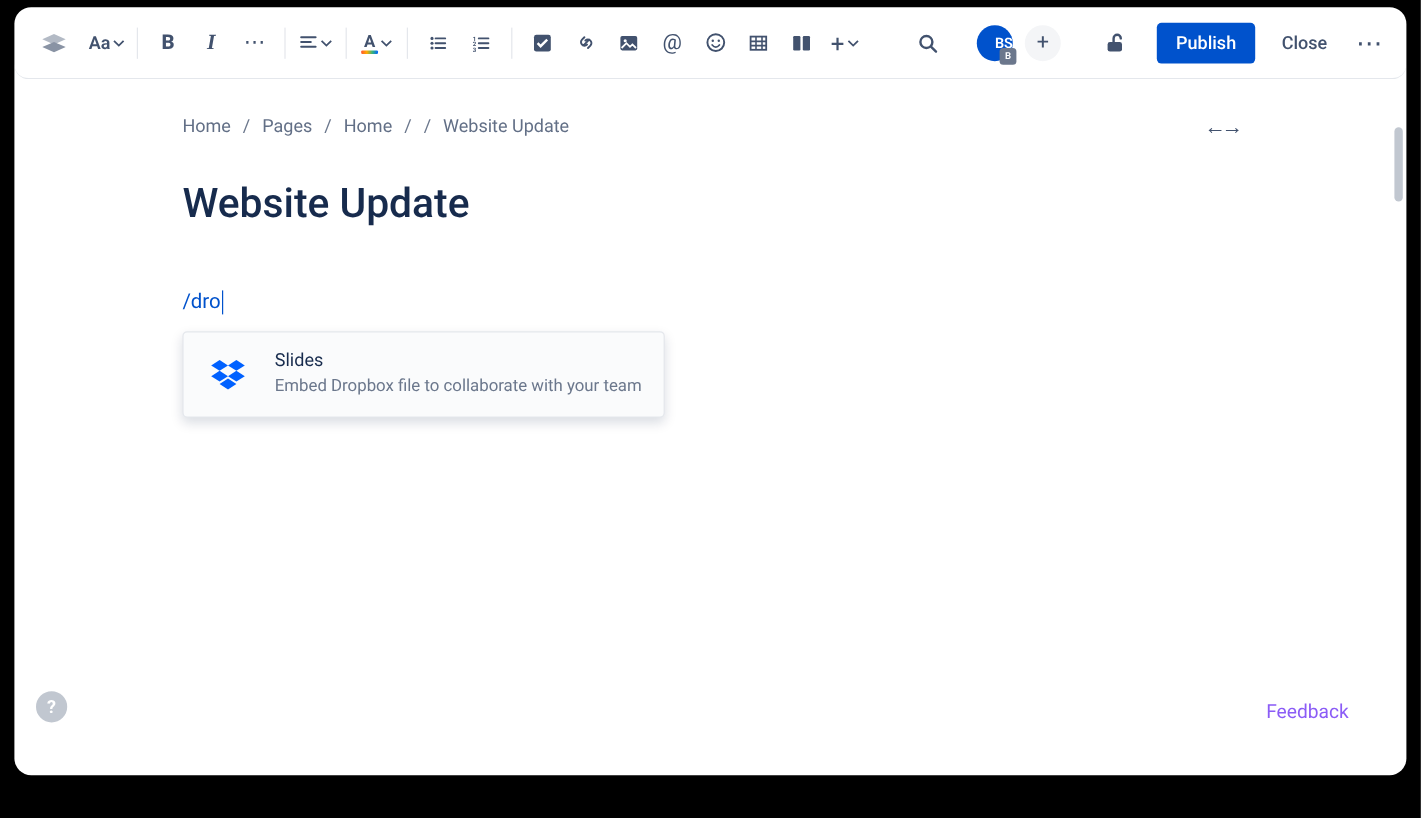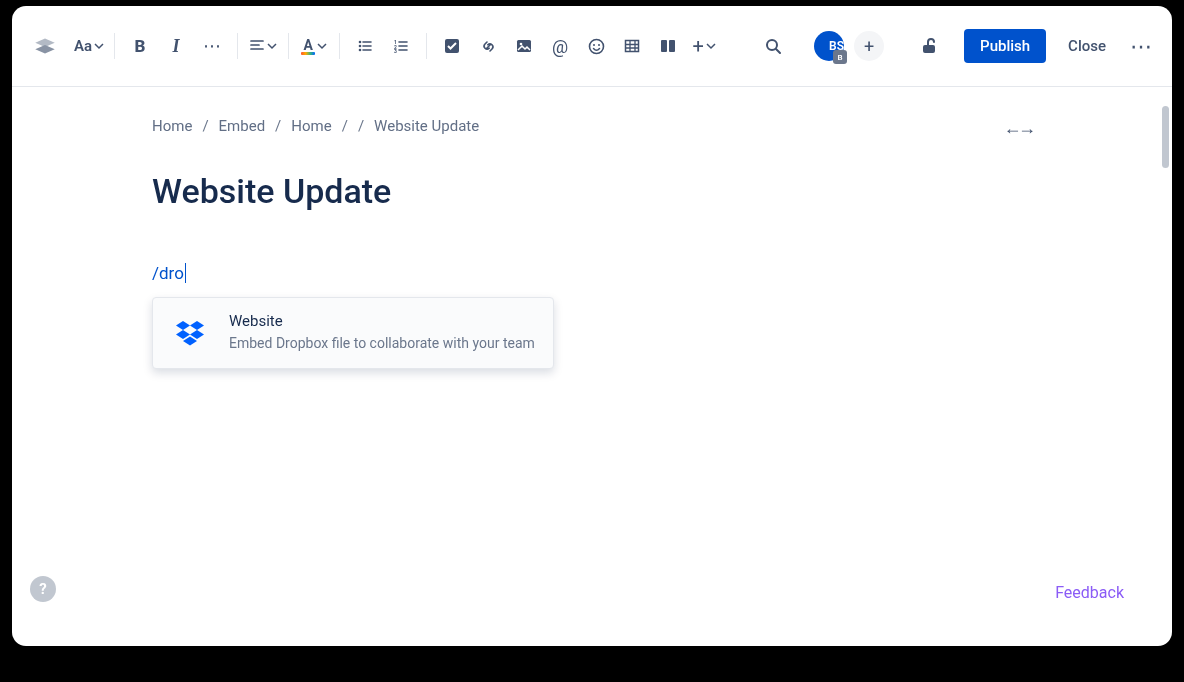--- a/index.html
+++ b/index.html
@@ -17,24 +17,25 @@
   background: #fff;
   border-radius: 14px;
   margin-top: 6px;
   box-shadow: 0 20px 40px rgba(0,0,0,0.4);
   position: relative;
   overflow: hidden;
 }
 .toolbar {
   display: flex;
   align-items: center;
-  height: 81px;
+  height: 60px;
   padding: 0 18px;
   gap: 6px;
   border-bottom: 1px solid #e4e7ec;
+  border-radius: 12px;
 }
 .toolbar .sep {
   width: 1px;
   height: 26px;
   background: #e4e7ec;
   margin: 0 4px;
 }
 .tb-btn {
   display: inline-flex;
   align-items: center;
@@ -344,21 +345,21 @@
     <span class="close-btn">Close</span>
     <span class="more-dots">⋯</span>
   </div>
 
   <div class="scrollbar-indicator"></div>
 
   <div class="content">
     <div class="breadcrumbs">
       <span class="crumb">Home</span>
       <span class="sep-c">/</span>
-      <span class="crumb">Embed</span>
+      <span class="crumb">Pages</span>
       <span class="sep-c">/</span>
       <span class="crumb">Home</span>
       <span class="sep-c">/</span>
       <span class="sep-c">/</span>
       <span class="crumb">Website Update</span>
     </div>
     <span class="expand-icon">← →</span>
 
     <h1 class="page-title">Website Update</h1>
 
@@ -371,21 +372,21 @@
       <div class="icon-box">
         <svg width="30" height="30" viewBox="0 0 30 30">
           <path d="M8 3 L15 7.5 L8 12 L1 7.5 Z" fill="#0061ff"></path>
           <path d="M22 3 L29 7.5 L22 12 L15 7.5 Z" fill="#0061ff"></path>
           <path d="M8 12 L15 16.5 L8 21 L1 16.5 Z" fill="#0061ff"></path>
           <path d="M22 12 L29 16.5 L22 21 L15 16.5 Z" fill="#0061ff"></path>
           <path d="M15 18.5 L22 23 L15 27.5 L8 23 Z" fill="#0061ff"></path>
         </svg>
       </div>
       <div class="text">
-        <div class="title">Website</div>
+        <div class="title">Slides</div>
         <div class="desc">Embed Dropbox file to collaborate with your team</div>
       </div>
     </div>
   </div>
 
   <div class="help-btn">?</div>
   <div class="feedback">Feedback</div>
 
 </div>
 

